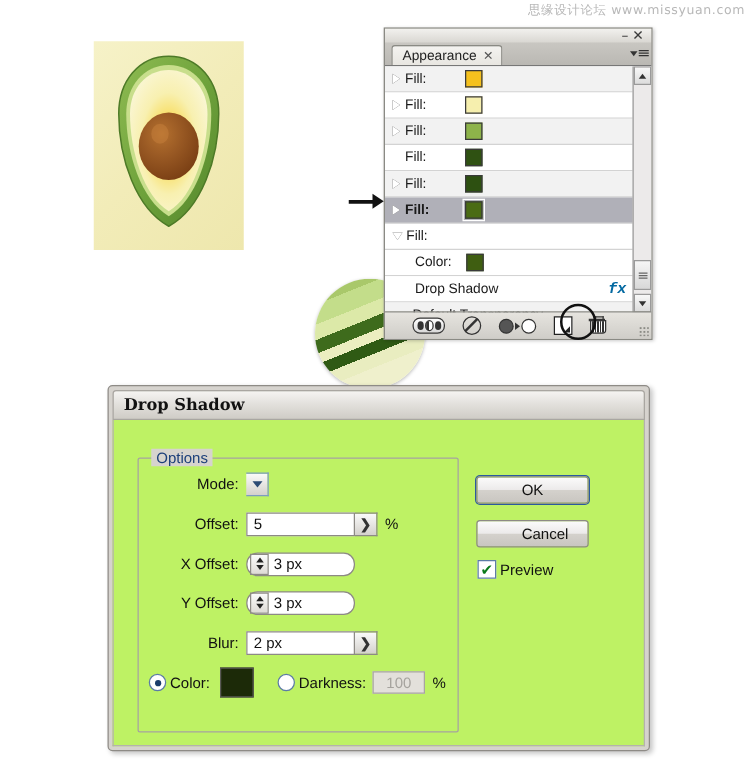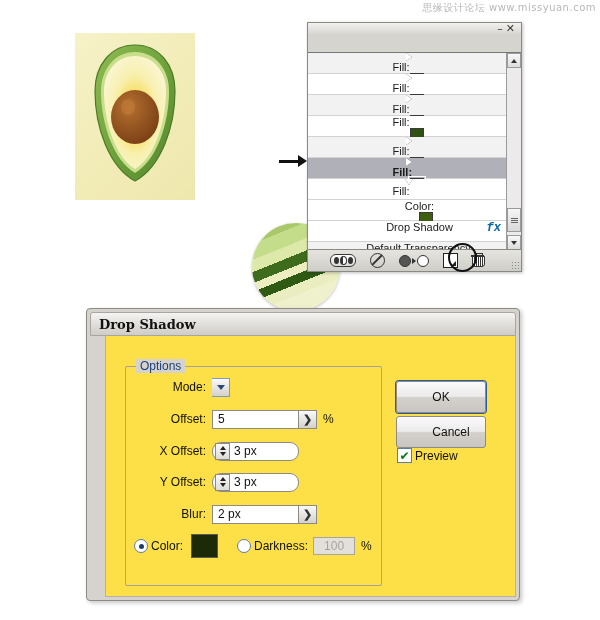--- a/index.html
+++ b/index.html
@@ -161,21 +161,20 @@
   .row {
     position: relative;
     height: 20px;
     display: flex;
     align-items: center;
     border-bottom: 1px solid #d3d3d3;
     background: #f2f2f2;
     padding-left: 6px;
     font-size: 11px;
     color: #1a1a1a;
-    flex-direction: column;
   }
   .row.selected {
     background: #b0b0b8;
     font-weight: bold;
   }
   .row.white { background: #ffffff; }
   .tri-right {
     width: 0; height: 0;
     border-top: 4px solid transparent;
     border-bottom: 4px solid transparent;
@@ -364,24 +363,23 @@
     align-items: center;
     padding-left: 8px;
     font-size: 13px;
     font-weight: bold;
     color: #111;
     font-family: "DejaVu Serif", serif;
   }
   .dlg-body {
     position: absolute;
     left: 3px; right: 3px; top: 27px; bottom: 3px;
-    background: #fde047;
+    background: #bef264;
     border: 1px solid #b5b2ad;
     border-top: none;
-    margin-left: 15px;
   }
   .groupbox {
     position: absolute;
     left: 19px; top: 30px;
     width: 255px; height: 218px;
     border: 1px solid #a6a39e;
     border-radius: 2px;
   }
   .group-legend {
     position: absolute;
@@ -481,21 +479,21 @@
     background: #e3e0db;
     border: 1px solid #a8a5a0;
     display: flex; align-items: center; justify-content: center;
     font-size: 12px; color: #a6a39e;
     margin-left: 5px;
     box-sizing: border-box;
   }
 
   .btn {
     position: absolute;
-    width: 90px; height: 32px;
+    width: 90px; height: 22px;
     background: linear-gradient(#fbfbfb 0%, #eceaea 48%, #d4d1cc 52%, #c9c6c1 100%);
     border: 1px solid #8d8a85;
     border-radius: 3px;
     display: flex; align-items: center; justify-content: center;
     font-size: 12px; color: #111;
     box-sizing: border-box;
   }
   .btn.primary { box-shadow: 0 0 0 1px #2b5aa0; }
   .checkrow {
     position: absolute;
@@ -554,20 +552,34 @@
   </div>
 
   <div class="panel">
 
     <div class="panel-titlebar">
       <div class="win-btns">
         <span>–</span><span>✕</span>
       </div>
     </div>
 
+    <div class="tabstrip">
+      <div class="tab">
+        <span>Appearance</span>
+        <span class="tab-close">✕</span>
+      </div>
+      <div class="panel-menu">
+        <span class="pm-tri"></span>
+        <span class="pm-lines">
+            <i></i>
+            <i></i>
+            <i></i>
+          </span>
+      </div>
+    </div>
 
     <div class="list-area">
       <div class="rows">
 
         <div class="row">
           <span class="tri-right"></span>
           <span class="row-label">Fill:</span>
           <span class="swatch" style="background:#F5C11E"></span>
         </div>
 

